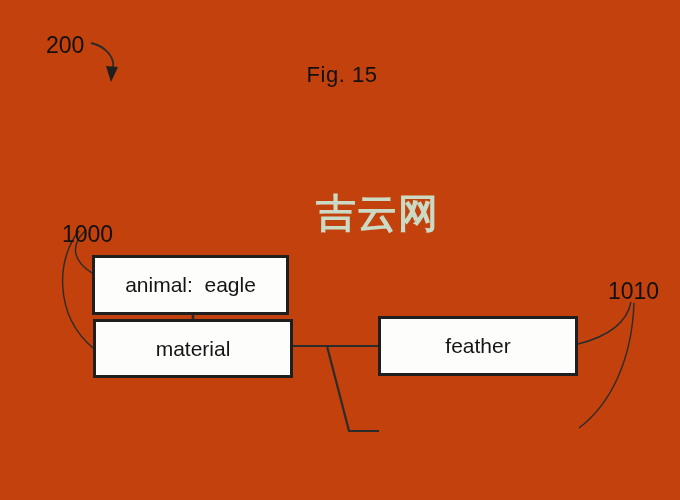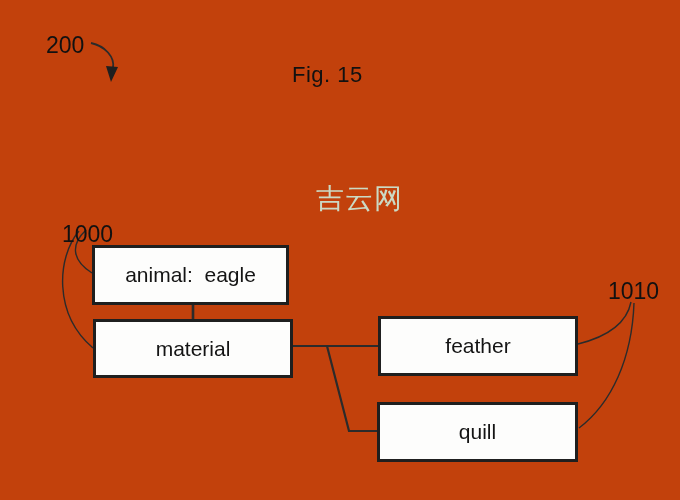--- a/index.html
+++ b/index.html
@@ -14,57 +14,58 @@
     background: #c2410c;
     font-family: "Liberation Sans", sans-serif;
     color: #1a1a1a;
     overflow: hidden;
   }
   .fig-title {
     position: absolute;
     left: 292px;
     top: 62px;
     width: 100px;
+    text-align: center;
     font-size: 22px;
     letter-spacing: 0.5px;
     color: #111111;
   }
   .ref-label {
     position: absolute;
     font-size: 23px;
     color: #111111;
     white-space: nowrap;
   }
   .ref-200  { left: 46px;  top: 32px;  }
   .ref-1000 { left: 62px;  top: 205px; margin-top: 16px; }
   .ref-1010 { left: 608px; top: 278px; }
   .watermark {
     position: absolute;
     left: 316px;
-    top: 180px;
-    font-size: 28px;
-    font-weight: normal;
+    top: 186px;
+    font-size: 40px;
+    font-weight: bold;
     letter-spacing: 1px;
     color: #cbdac5;
     white-space: nowrap;
     user-select: none;
   }
   .node-box {
     position: absolute;
     box-sizing: border-box;
     border: 3px solid #1f1f1f;
     background: #fdfdfc;
     display: flex;
     align-items: center;
     justify-content: center;
     font-size: 21px;
     color: #141414;
     white-space: pre;
   }
-  .box-animal   { left: 92px;  top: 245px; width: 197px; height: 60px; }
+  .box-animal   { left: 92px;  top: 255px; width: 197px; height: 60px; }
   .box-material { left: 93px;  top: 319px; width: 200px; height: 59px; }
   .box-feather  { left: 378px; top: 316px; width: 200px; height: 60px; }
   .box-quill    { left: 377px; top: 402px; width: 201px; height: 60px; }
   svg.connectors {
     position: absolute;
     left: 0;
     top: 0;
     width: 680px;
     height: 500px;
     pointer-events: none;
@@ -107,17 +108,14 @@
 
   <div class="node-box box-animal">
     <span>animal:  eagle</span>
   </div>
   <div class="node-box box-feather">
     <span>feather</span>
   </div>
   <div class="node-box box-material">
     <span>material</span>
   </div>
-  <div class="node-box box-quill">
-    <span>quill</span>
-  </div>
 
 </div>
 
 </body></html>

